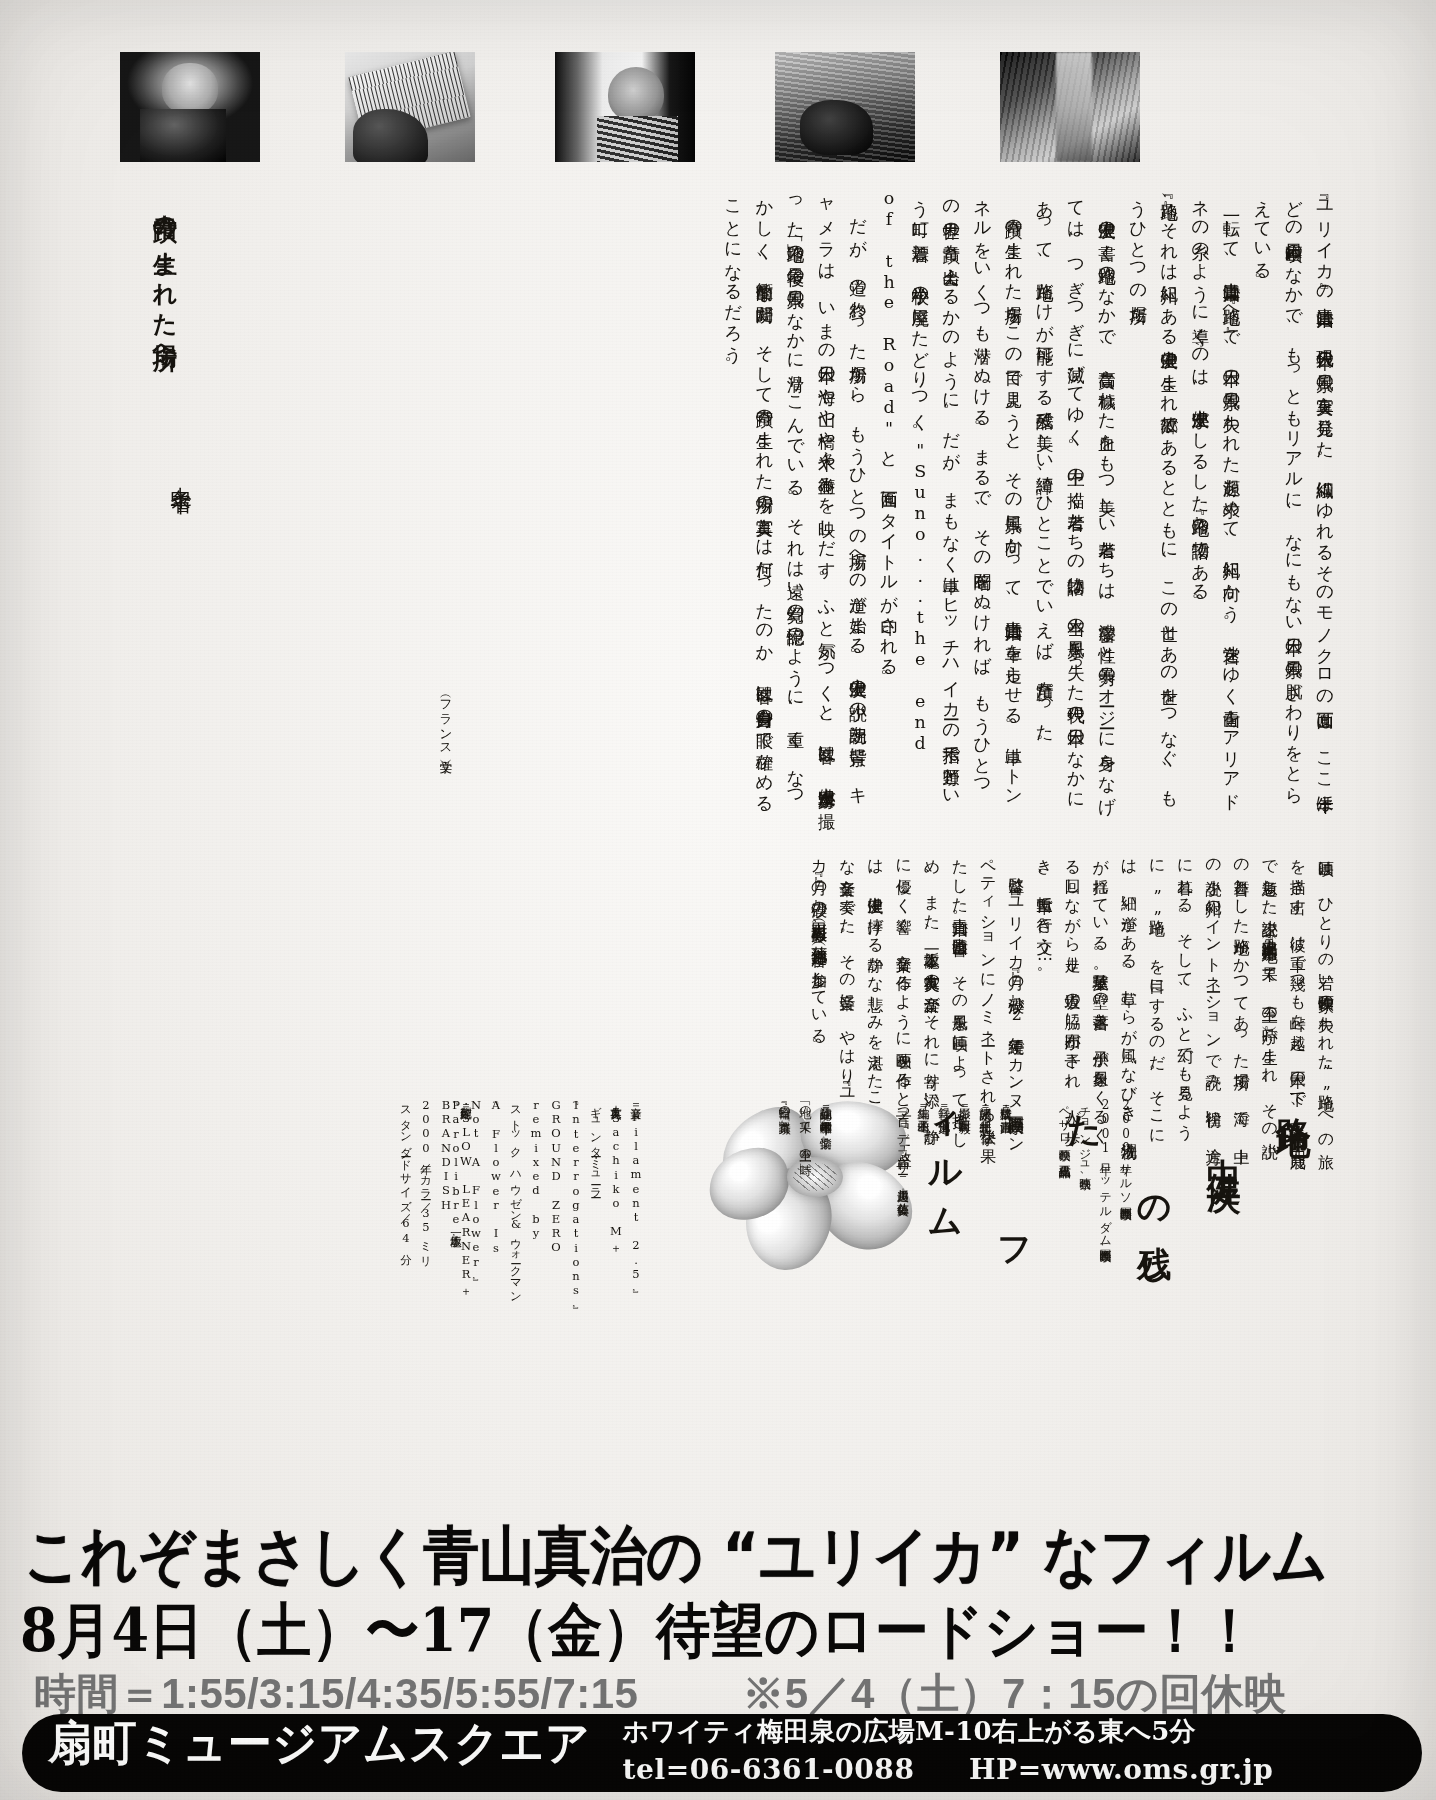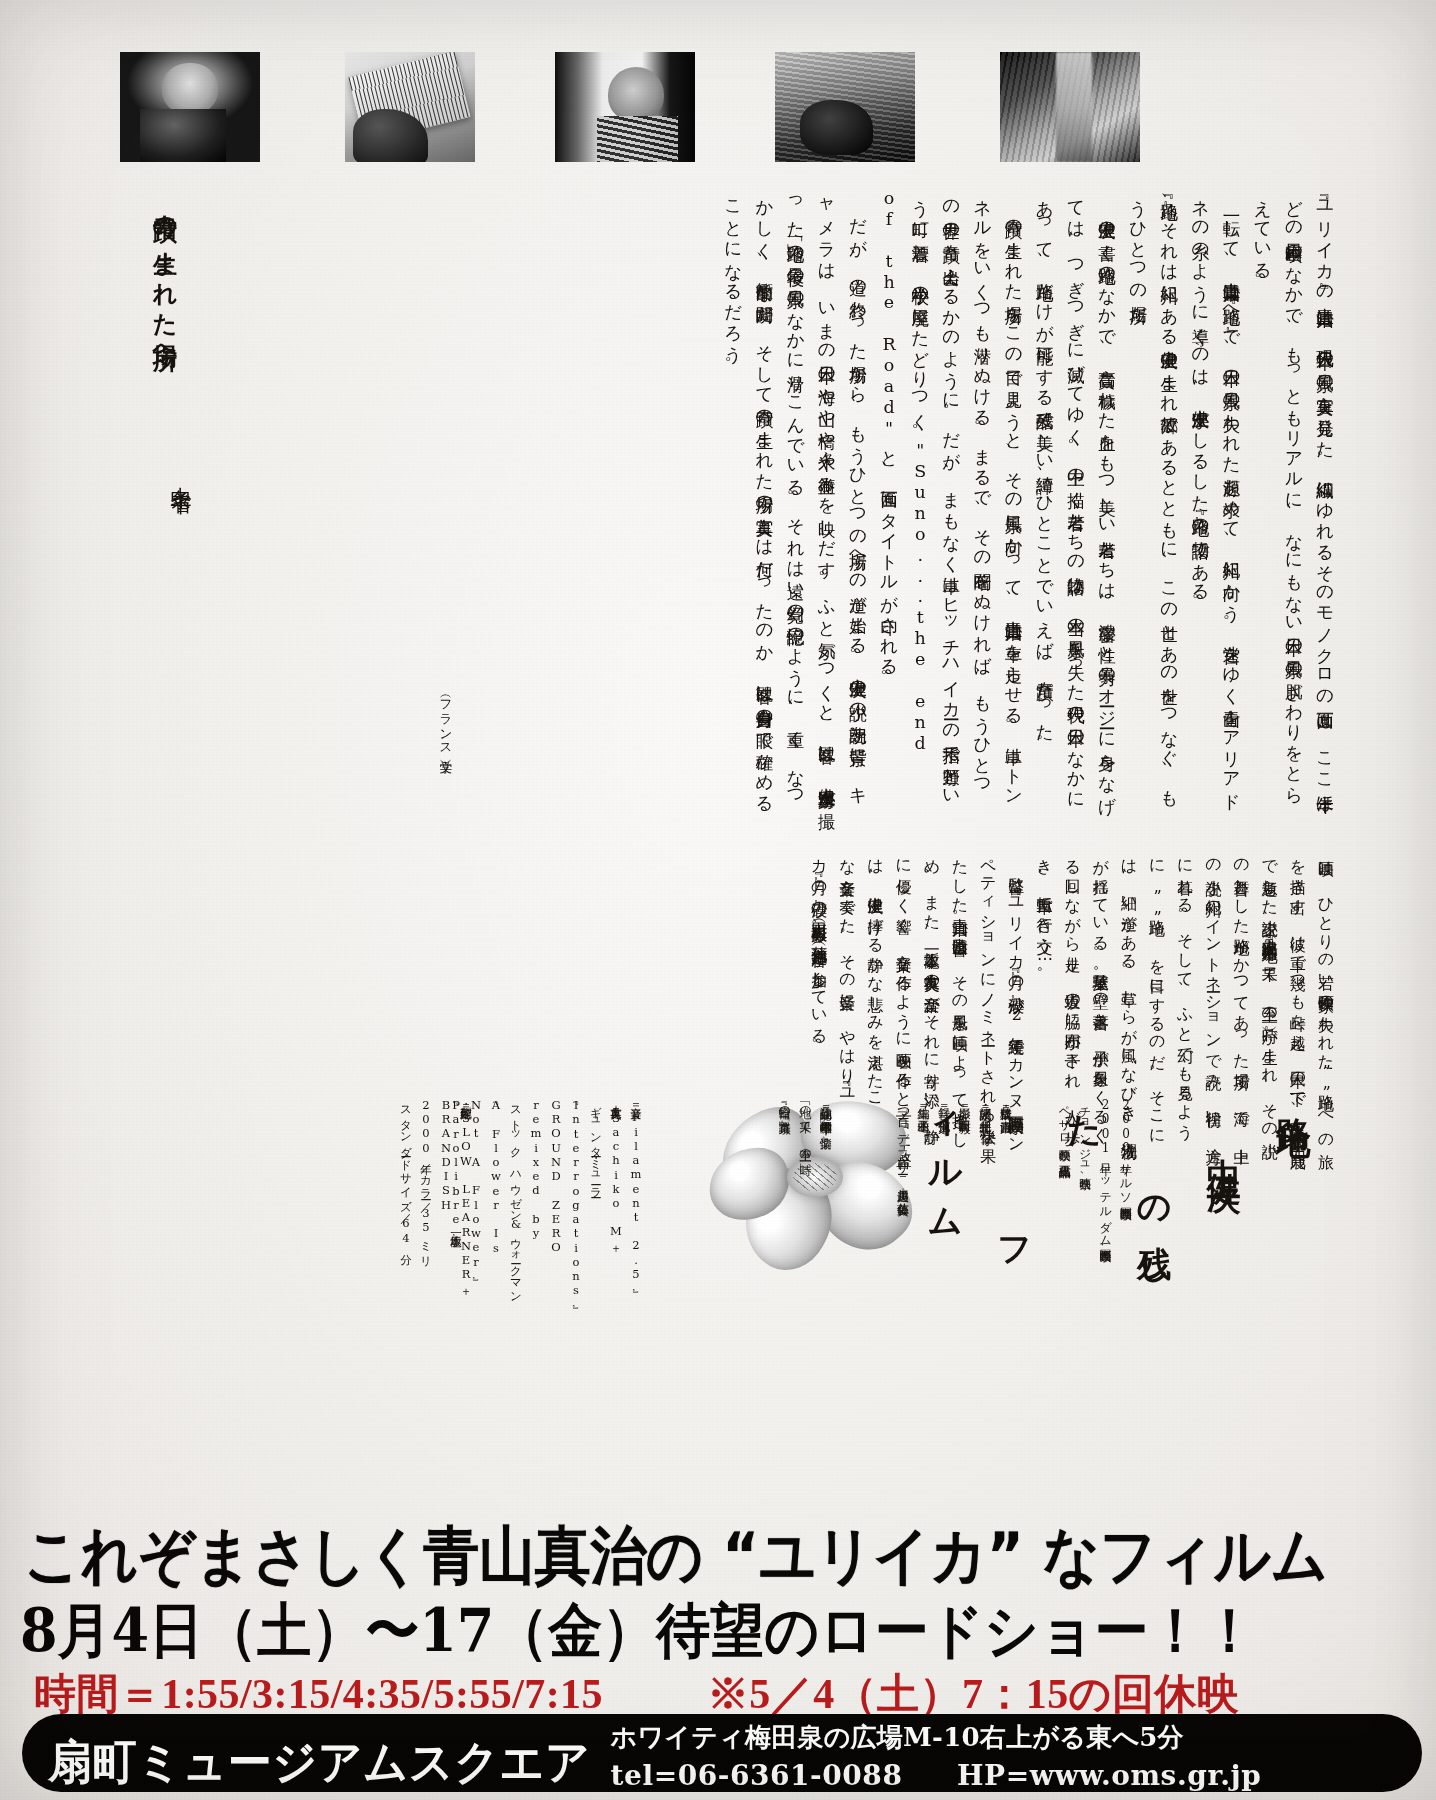--- a/index.html
+++ b/index.html
@@ -223,39 +223,39 @@
   .promo-line2{
     position:absolute;left:12px;top:92px;width:1412px;
     font-size:54px;font-weight:bold;letter-spacing:.0em;
     color:#0a0908;white-space:nowrap;
     font-family:"DejaVu Serif","Liberation Serif",serif;
     transform:scaleY(1.10);transform-origin:left top;
   }
   .promo-line3{
     position:absolute;left:26px;top:166px;width:1392px;
     font-size:42px;font-weight:bold;letter-spacing:.01em;
-    color:#b91c1c;white-space:nowrap;
-    font-family:Liberation Serif, serif;
+    color:#737373;white-space:nowrap;
+    font-family:Liberation Sans, sans-serif;
     display:flex;align-items:baseline;gap:24px;
   }
   .promo-line3 .gap{display:inline-block;width:56px;}
 
   .venue-bar{
     position:absolute;left:14px;right:14px;bottom:8px;height:78px;
     background:#090807;
     border-radius:40px;
-    display:flex;align-items:flex-end;
+    display:flex;align-items:flex-start;
   }
   .venue-name{
     color:#fbfbfa;font-size:44px;font-weight:bold;
     font-family:"DejaVu Serif","Liberation Serif",serif;
     letter-spacing:.01em;margin-left:26px;white-space:nowrap;
     transform:scaleY(1.06);
   }
-  .venue-right{margin-left:20px;display:flex;flex-direction:column;justify-content:center;}
+  .venue-right{margin-left:32px;display:flex;flex-direction:column;justify-content:center;}
   .venue-addr{
     color:#fbfbfa;font-size:26px;font-weight:bold;letter-spacing:.01em;
     font-family:"DejaVu Serif","Liberation Serif",serif;white-space:nowrap;
   }
   .venue-contact{
     color:#fbfbfa;font-size:28px;font-weight:bold;letter-spacing:.02em;
     font-family:"DejaVu Serif","Liberation Serif",serif;white-space:nowrap;
     text-align:center;margin-top:4px;
   }
   .venue-contact .sp{display:inline-block;width:34px;}

